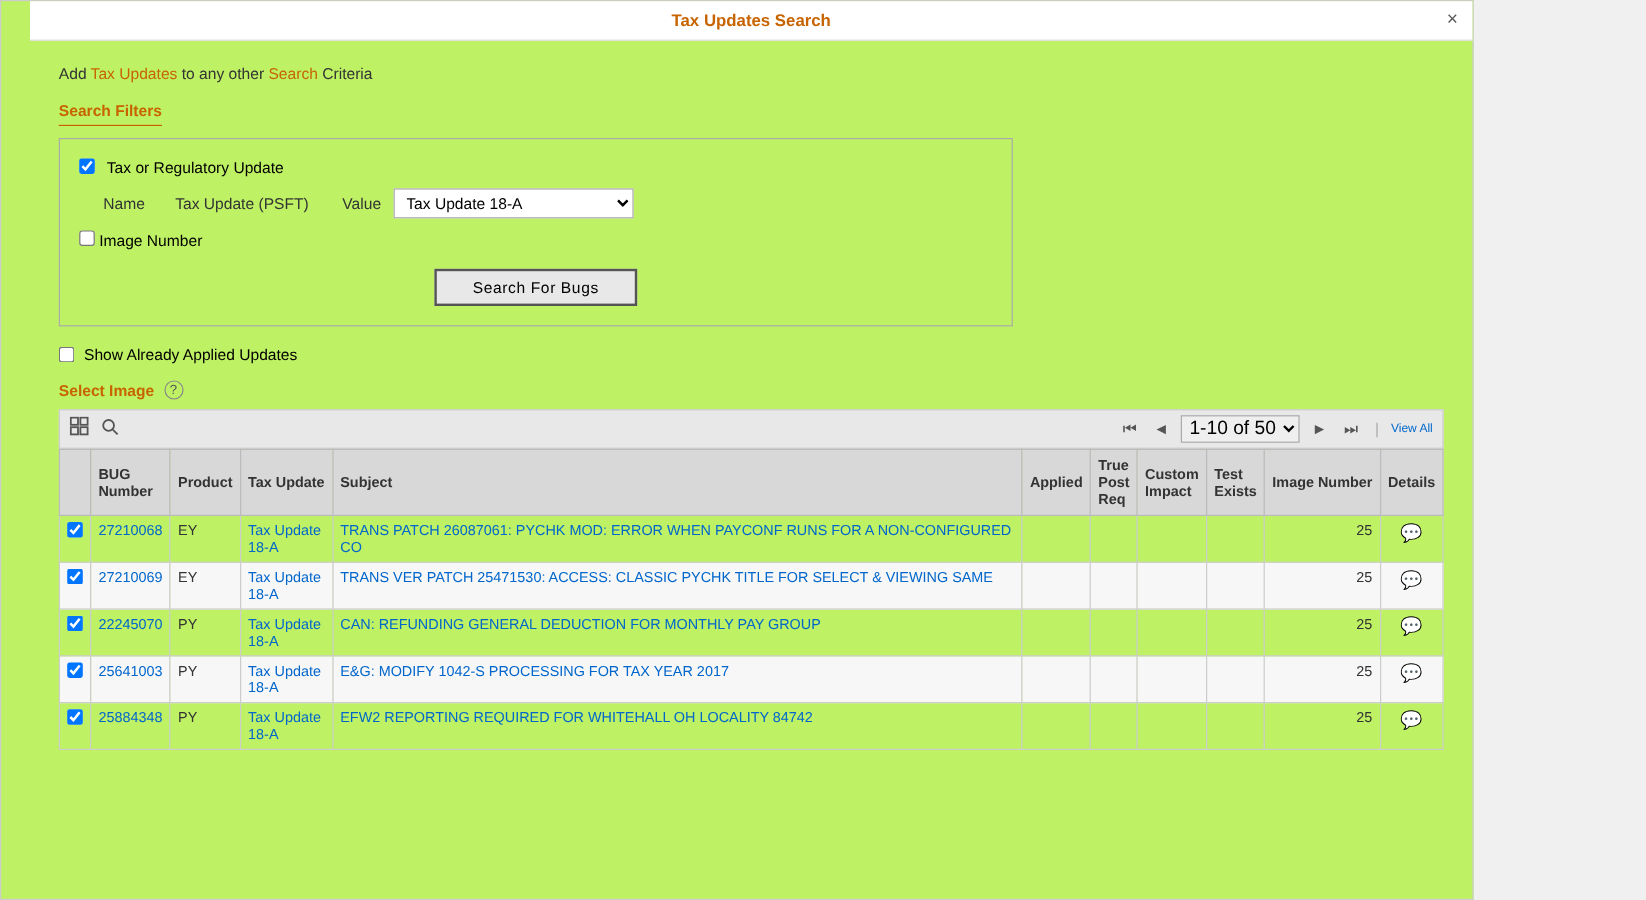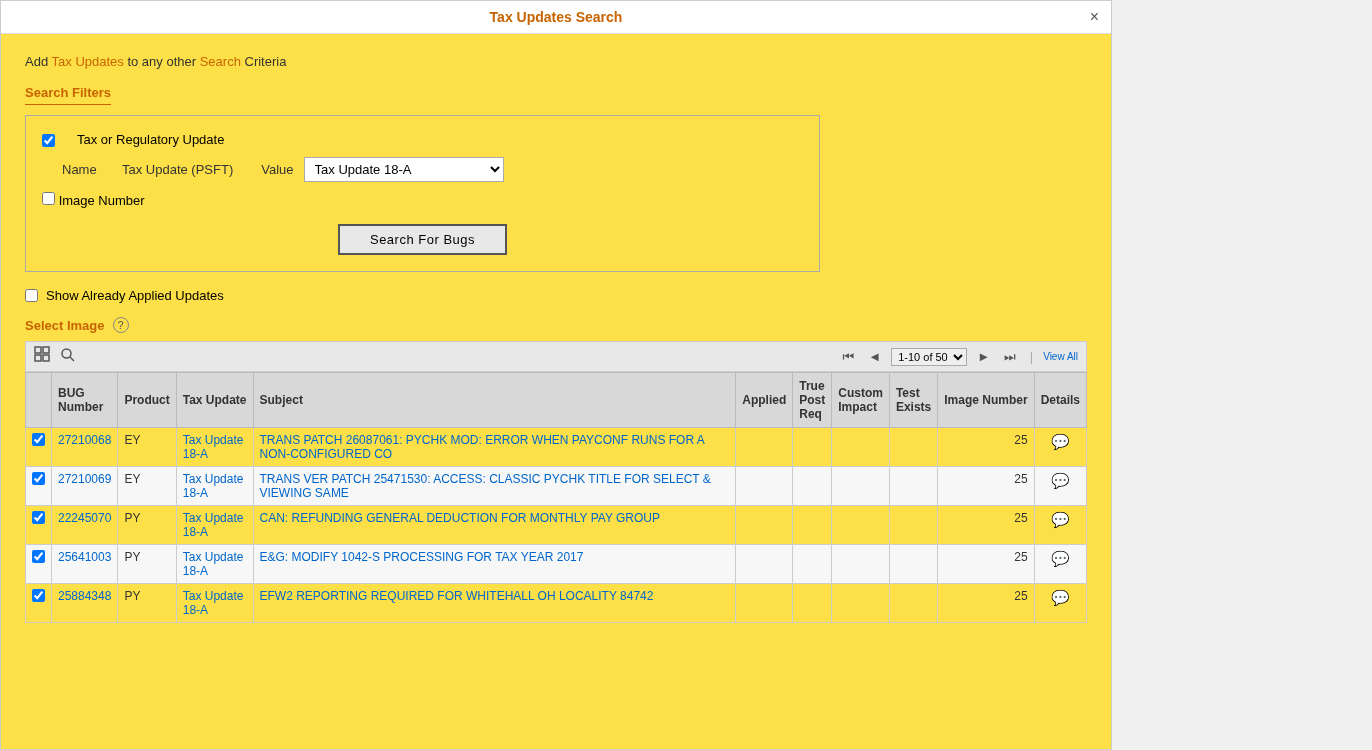--- a/index.html
+++ b/index.html
@@ -2,25 +2,26 @@
 <html><head>
   <meta charset="utf-8">
   <style>
     * { box-sizing: border-box; margin: 0; padding: 0; }
     body {
       font-family: Arial, sans-serif;
       font-size: 13px;
       background: #f0f0f0;
     }
     .window {
-      width: 1112px;
+      width: 1228px;
       min-height: 750px;
-      background: #fde047;
+      background: #bef264;
       border: 1px solid #ccc;
       position: relative;
+      padding-left: 24px;
     }
     .title-bar {
       background: #fff;
       border-bottom: 1px solid #ddd;
       padding: 8px 16px;
       display: flex;
       justify-content: center;
       align-items: center;
       position: relative;
     }
@@ -63,22 +64,22 @@
       margin-bottom: 16px;
       width: 795px;
     }
     .filter-row {
       display: flex;
       align-items: center;
       margin-bottom: 10px;
     }
     .filter-row label {
       display: flex;
-      align-items: flex-end;
-      gap: 22px;
+      align-items: flex-start;
+      gap: 10px;
       cursor: pointer;
     }
     .filter-name-row {
       display: flex;
       align-items: center;
       margin-bottom: 10px;
       margin-left: 20px;
     }
     .filter-name-label {
       width: 60px;
@@ -182,21 +183,21 @@
       font-size: 13px;
       color: #555;
       padding: 2px 4px;
     }
     .pagination-info {
       display: flex;
       align-items: center;
       gap: 4px;
     }
     select.page-select {
-      font-size: 11px;
+      font-size: 16px;
       border: 1px solid #aaa;
       padding: 1px 2px;
     }
     .view-all-link {
       color: #0066cc;
       text-decoration: none;
       font-size: 10px;
       cursor: pointer;
     }
     .pipe-divider {

